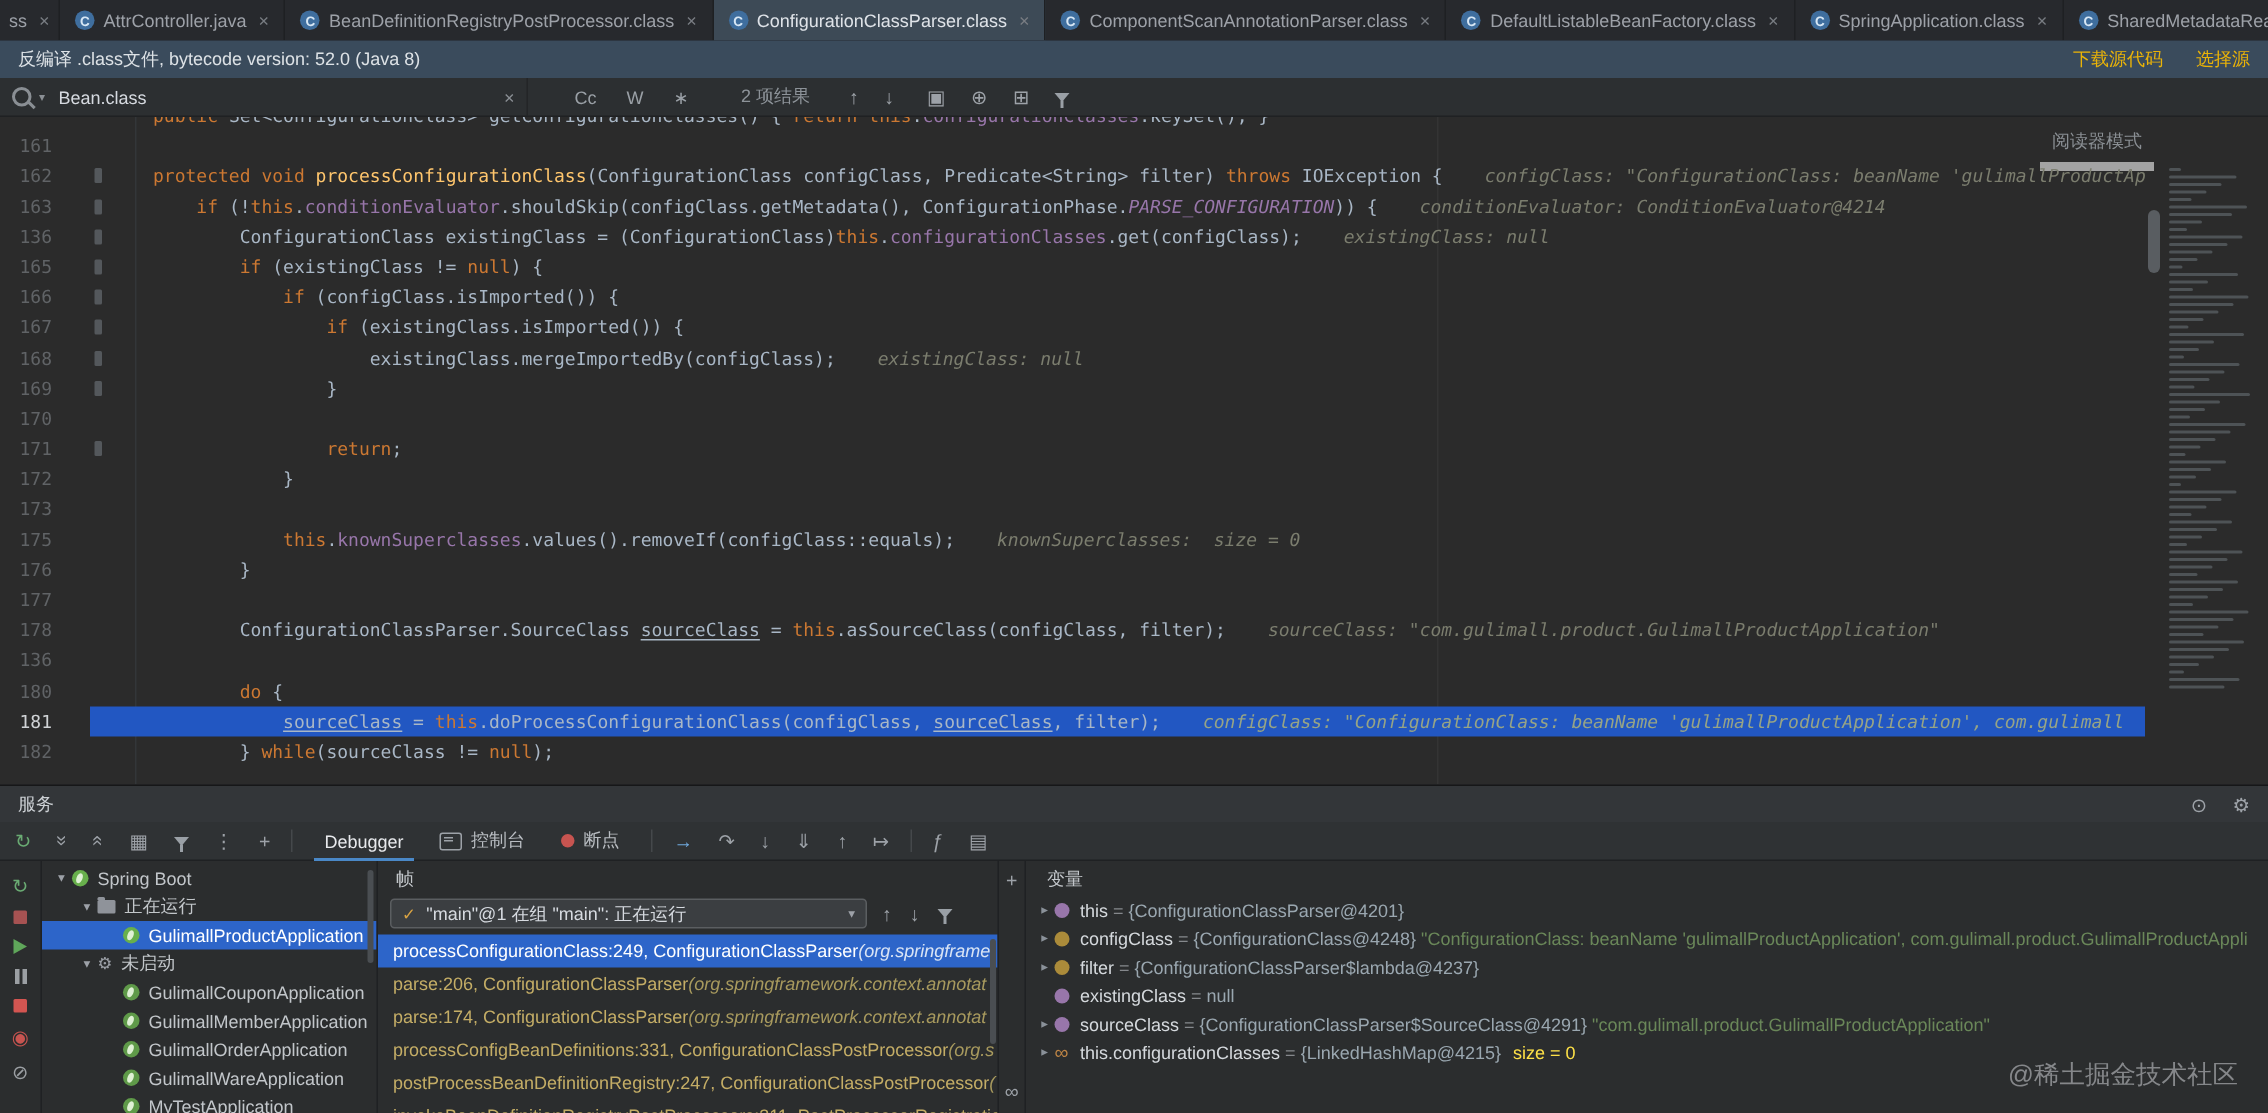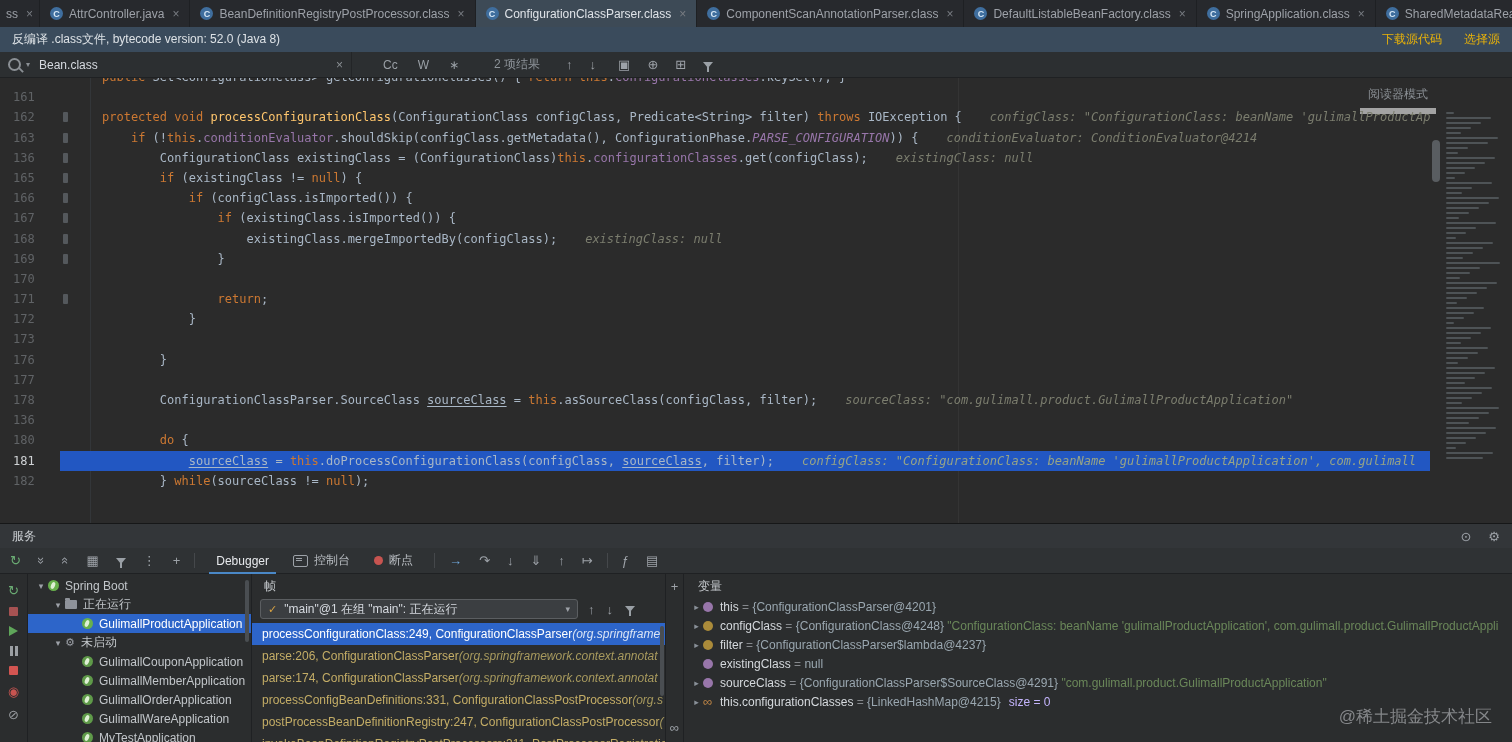--- a/index.html
+++ b/index.html
@@ -114,21 +114,21 @@
   #vbody{flex:1;overflow:hidden;}
   .vhead{padding:4px 0 2px 14px;color:#c2c6ca;}
   .vrow{height:19px;display:flex;align-items:center;padding-left:6px;white-space:nowrap;}
   .vchev{width:13px;flex:0 0 13px;color:#8a9199;font-size:9px;text-align:center;}
   .vdot{width:10px;height:10px;border-radius:50%;margin-right:7px;flex:0 0 10px;}
   .vwatch{width:13px;flex:0 0 13px;margin-right:4px;color:#bd8445;font-size:13px;line-height:1;}
   .vname{color:#d5d9dd;}
   .veq{color:#85888c;white-space:pre;}
   .vref{color:#9aa7b0;white-space:pre;}
   .vstr{color:#6a8759;}
-  .vextra{color:#c4b5fd;margin-left:8px;}
+  .vextra{color:#fde047;margin-left:8px;}
   #watermark{position:absolute;right:20px;bottom:14px;font-size:17px;color:#85878a;}
 </style>
 </head>
 <body>
 
 <div id="tabbar">
   <div id="tabs" style="display:flex;align-items:stretch;">
       <div class="tab partial">
         <span class="tlabel">ss</span>
         <span class="x">×</span>
@@ -265,20 +265,24 @@
           <span class="gm"></span>
           <span class="rest"><span class="td">                </span><span class="tk">return</span><span class="td">;</span></span>
         </div>
         <div class="row">
           <span class="ln">172</span>
           <span class="rest"><span class="td">            }</span></span>
         </div>
         <div class="row">
           <span class="ln">173</span>
           <span class="rest"></span>
+        </div>
+        <div class="row">
+          <span class="ln">175</span>
+          <span class="rest"><span class="td">            </span><span class="tk">this</span><span class="td">.</span><span class="tf">knownSuperclasses</span><span class="td">.values().removeIf(configClass::equals);</span><span class="hint">knownSuperclasses:  size = 0</span></span>
         </div>
         <div class="row">
           <span class="ln">176</span>
           <span class="rest"><span class="td">        }</span></span>
         </div>
         <div class="row">
           <span class="ln">177</span>
           <span class="rest"></span>
         </div>
         <div class="row">

